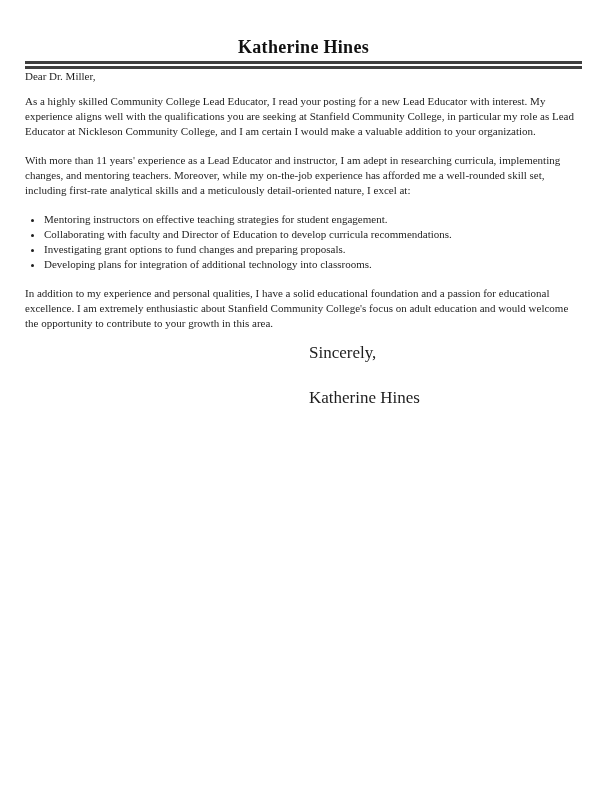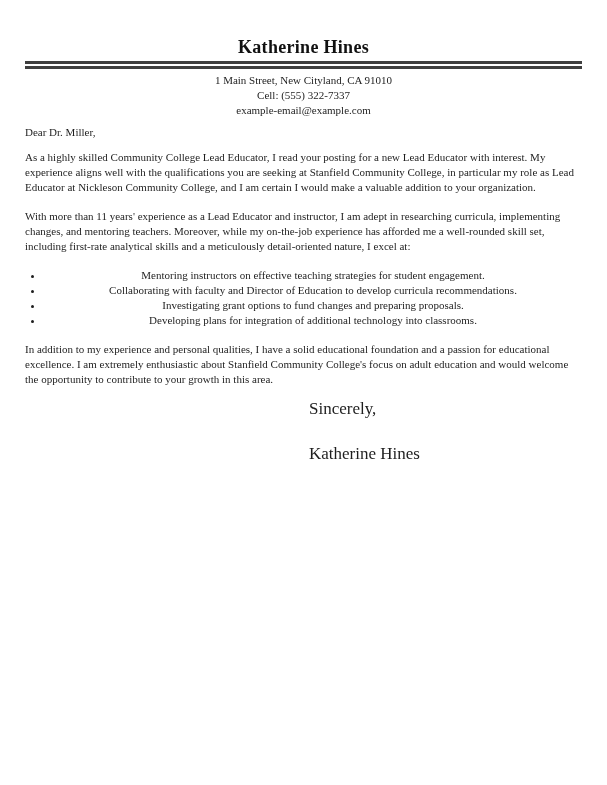--- a/index.html
+++ b/index.html
@@ -55,45 +55,39 @@
   ul.bullet-list {
     margin: 0 0 14px 0;
     padding-left: 19px;
     font-size: 11px;
     line-height: 15px;
     list-style-type: disc;
   }
   ul.bullet-list li {
     margin: 0;
     padding: 0;
-    text-align: center;
   }
   .closing-block {
     margin-left: 284px;
     font-size: 17px;
     line-height: 15px;
   }
   .signature-name {
     margin-top: 30px;
   }
 </style>
 </head>
 <body>
 
 <div class="page">
   <div class="content">
 
     <div class="letterhead">
       <h1 class="letter-title">Katherine Hines</h1>
       <div class="header-divider"></div>
-      <div class="contact-block">
-        <div>1 Main Street, New Cityland, CA 91010</div>
-        <div>Cell: (555) 322-7337</div>
-        <div>example-email@example.com</div>
-      </div>
     </div>
 
     <p class="salutation">Dear Dr. Miller,</p>
 
     <p>As a highly skilled Community College Lead Educator, I read your posting for a new Lead Educator with interest. My experience aligns well with the qualifications you are seeking at Stanfield Community College, in particular my role as Lead Educator at Nickleson Community College, and I am certain I would make a valuable addition to your organization.</p>
 
     <p>With more than 11 years' experience as a Lead Educator and instructor, I am adept in researching curricula, implementing changes, and mentoring teachers. Moreover, while my on-the-job experience has afforded me a well-rounded skill set, including first-rate analytical skills and a meticulously detail-oriented nature, I excel at:</p>
 
     <ul class="bullet-list">
       <li>Mentoring instructors on effective teaching strategies for student engagement.</li>

